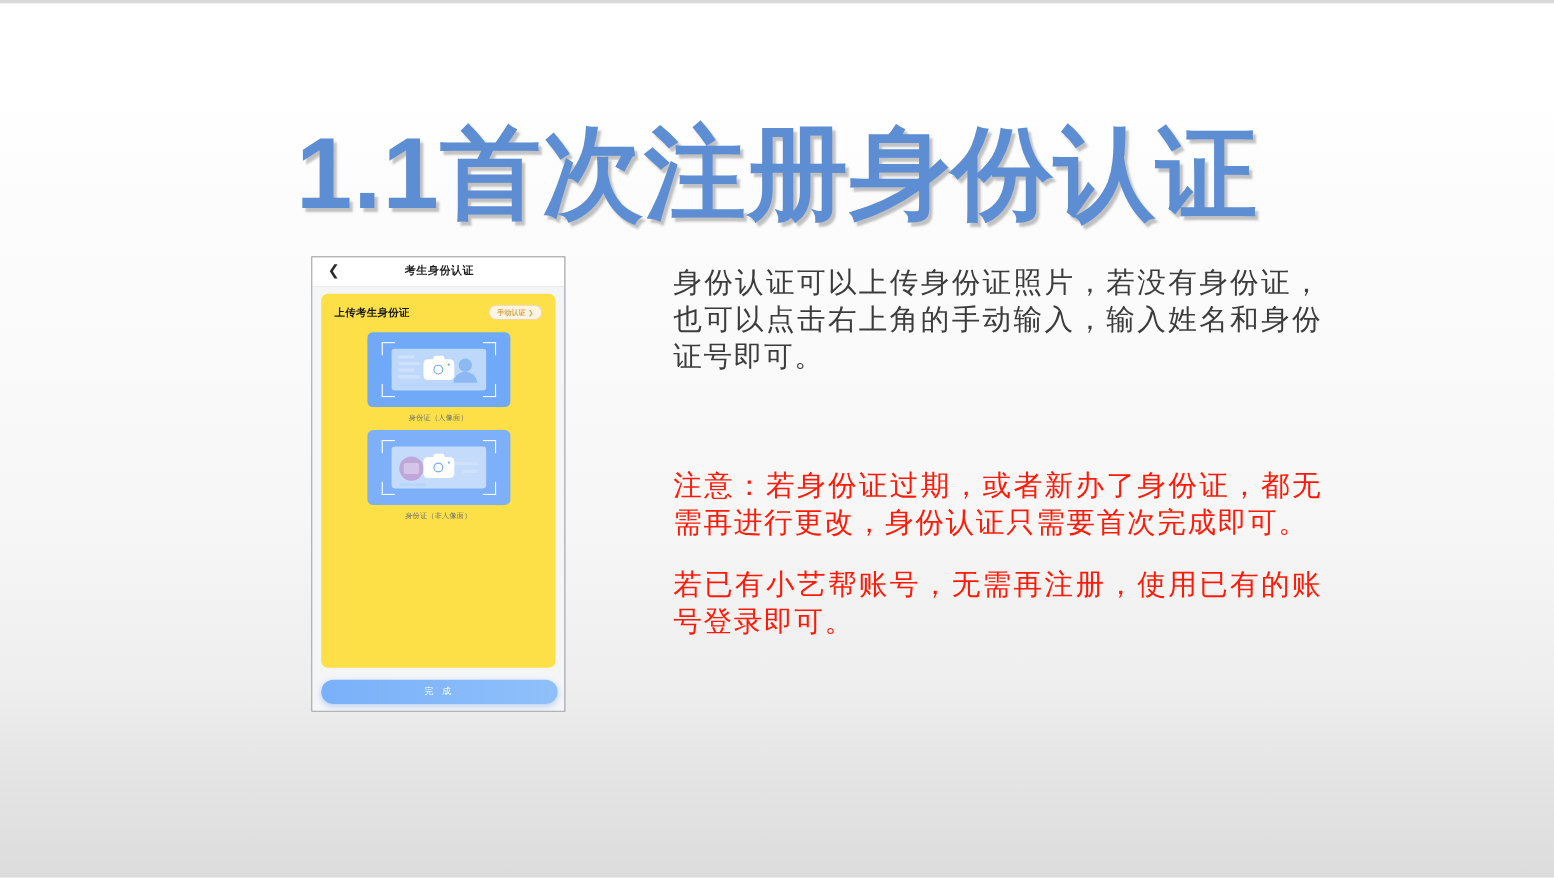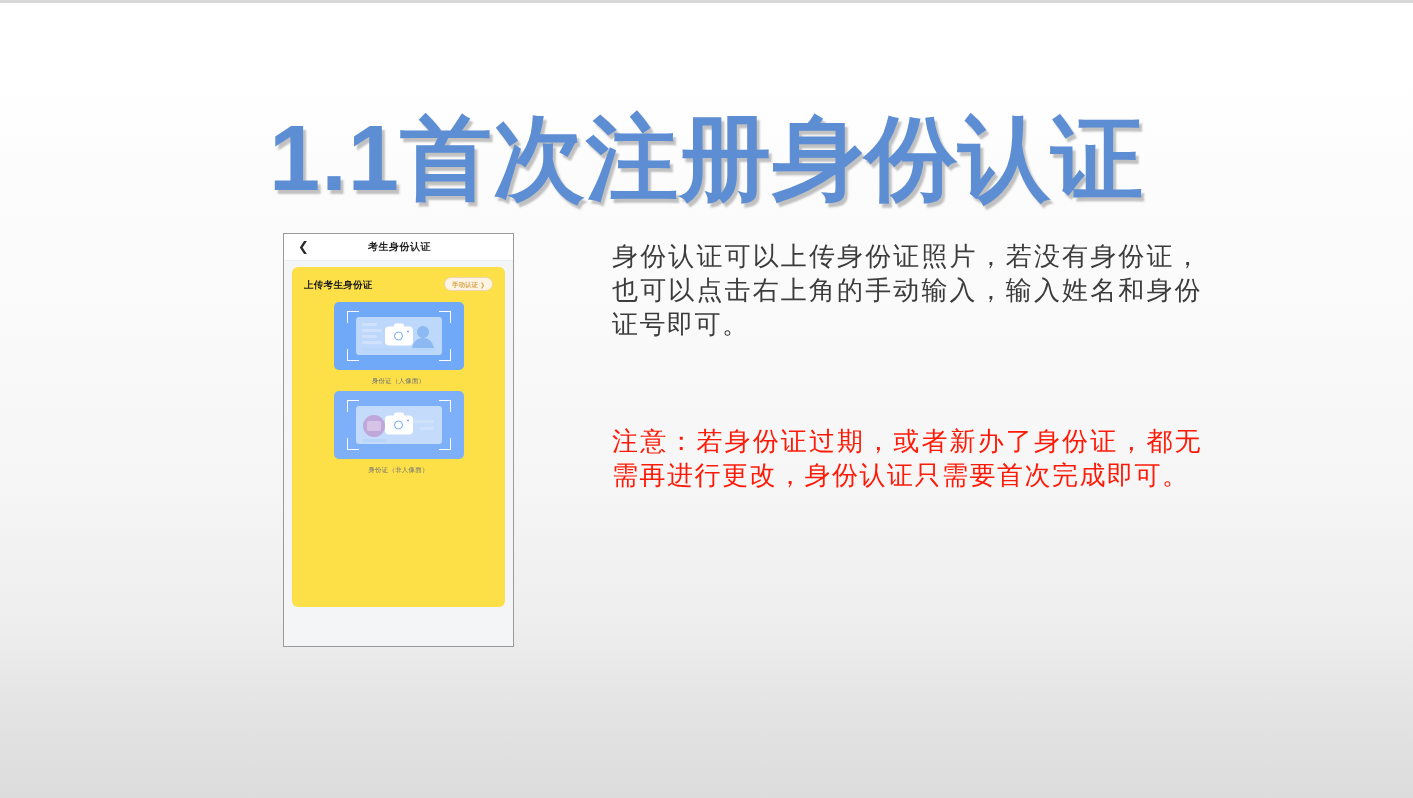--- a/index.html
+++ b/index.html
@@ -368,21 +368,23 @@
             <div class="brk br"></div>
             <div class="cam">
                 <span class="dot"></span>
               </div>
           </div>
           <div class="id-caption">身份证（非人像面）</div>
         </div>
 
       </div>
 
+      <div id="finish-btn">完 成</div>
     </div>
   </div>
 
   <div id="body-text">
     <p class="para normal" id="para-main">身份认证可以上传身份证照片，若没有身份证，也可以点击右上角的手动输入，输入姓名和身份证号即可。</p>
     <p class="para warn" id="para-note">注意：若身份证过期，或者新办了身份证，都无需再进行更改，身份认证只需要首次完成即可。</p>
+    <p class="para warn" id="para-account">若已有小艺帮账号，无需再注册，使用已有的账号登录即可。</p>
   </div>
 
 </div>
 
 </body></html>

